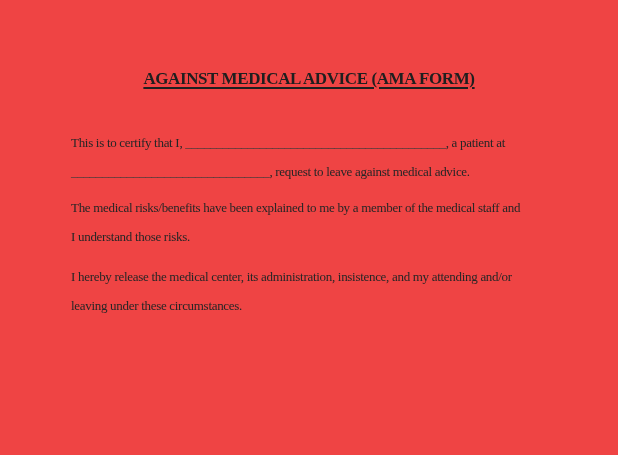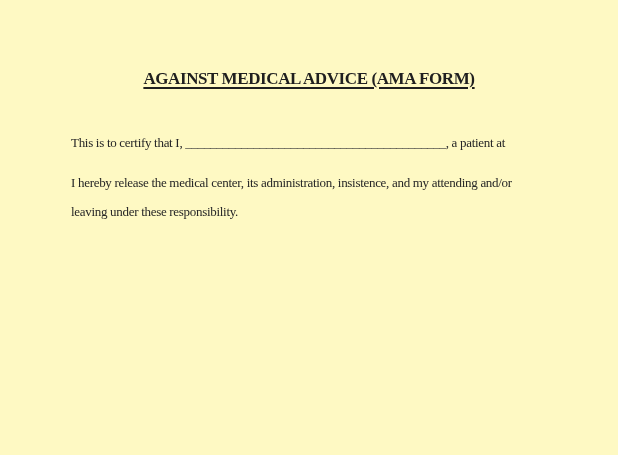--- a/index.html
+++ b/index.html
@@ -4,21 +4,21 @@
 <style>
   html, body {
     margin: 0;
     padding: 0;
     background: #ffffff;
   }
   .page {
     position: relative;
     width: 618px;
     height: 455px;
-    background: #fef9c3;
+    background: #ef4444;
     overflow: hidden;
     font-family: "Liberation Serif", "DejaVu Serif", serif;
     color: #262626;
   }
   .form-title {
     margin: 66px 0 0 0;
     text-align: center;
     font-size: 17px;
     line-height: 26px;
     font-weight: bold;
@@ -56,23 +56,28 @@
 <body>
 
 <div class="page">
 
   <h1 class="form-title">AGAINST MEDICAL ADVICE (AMA FORM)</h1>
 
   <div class="body-text">
 
     <p class="para para-certify">
       <span class="line"><span>This is to certify that I, </span><span class="blank">__________________________________________</span><span>, a patient at</span></span>
+      <span class="line"><span class="blank">________________________________</span><span>, request to leave against medical advice.</span></span>
     </p>
 
+    <p class="para para-risks">
+      <span class="line">The medical risks/benefits have been explained to me by a member of the medical staff and</span>
+      <span class="line">I understand those risks.</span>
+    </p>
 
     <p class="para para-release">
       <span class="line">I hereby release the medical center, its administration, insistence, and my attending and/or</span>
-      <span class="line">leaving under these responsibility.</span>
+      <span class="line">leaving under these circumstances.</span>
     </p>
 
   </div>
 
 </div>
 
 </body></html>

